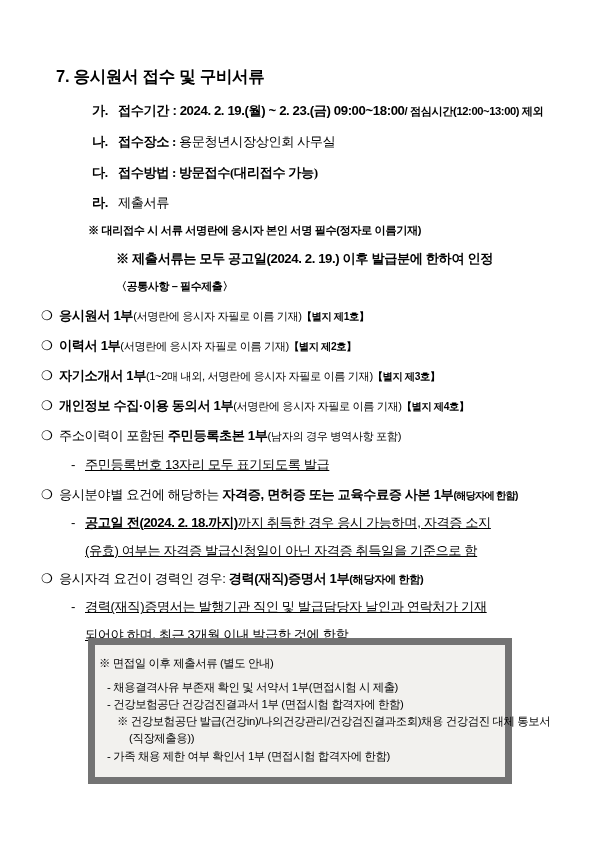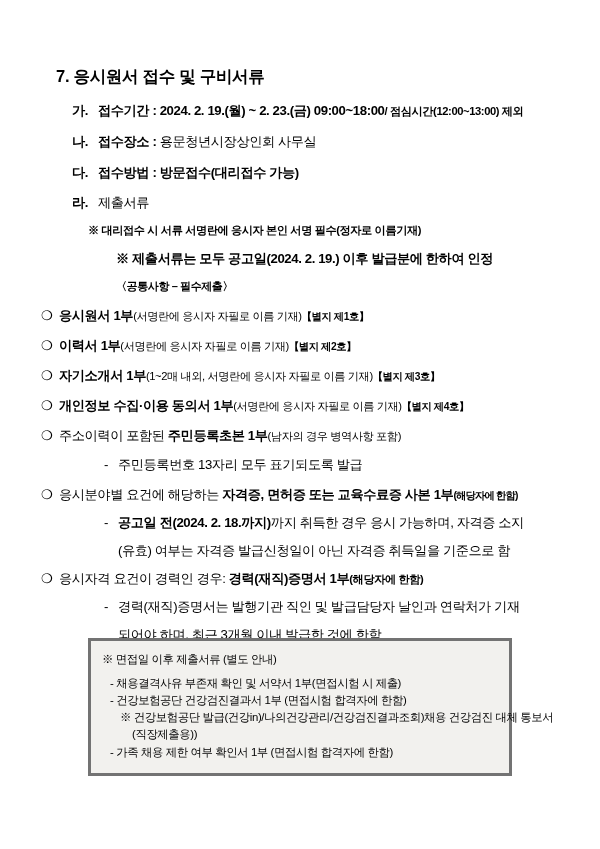--- a/index.html
+++ b/index.html
@@ -32,27 +32,27 @@
   .line {
     position: relative;
     font-size: 13.2px;
     letter-spacing: -0.4px;
     line-height: 1.45;
     white-space: nowrap;
   }
   .bold { font-weight: bold; }
   .sm { font-size: 11.2px; }
   .xs { font-size: 10.3px; }
-  .indent-a { padding-left: 72px; }
+  .indent-a { padding-left: 92px; }
   .indent-note { padding-left: 88px; }
   .indent-head { padding-left: 116px; }
   .indent-item { padding-left: 41px; }
-  .indent-sub { padding-left: 104px; }
+  .indent-sub { padding-left: 71px; text-decoration: underline; }
   .gap-a { margin-top: 13px; }
-  .gap-b { margin-top: 12px; }
+  .gap-b { margin-top: 12px; font-family: Liberation Serif, serif; }
   .gap-c { margin-top: 11px; }
   .gap-d { margin-top: 16px; }
   .gap-e { margin-top: 9px; }
   .marker {
     display: inline-block;
     width: 18px;
   }
   .label-a {
     display: inline-block;
     width: 26px;
@@ -60,24 +60,24 @@
   }
   .dash {
     display: inline-block;
     width: 14px;
   }
   .notebox {
     position: absolute;
     left: 88px;
     top: 638px;
     width: 424px;
-    border: 3px solid #737373;
+    border: 7px solid #737373;
     background: #f2f1ee;
     box-sizing: border-box;
-    padding: 10px 12px 12px 11px;
+    padding: 10px 12px 12px 4px;
   }
   .notebox .nb-line {
     font-size: 11.4px;
     letter-spacing: -0.4px;
     line-height: 1.5;
     white-space: nowrap;
   }
   .notebox .nb-title {
     font-weight: normal;
     margin-bottom: 7px;

